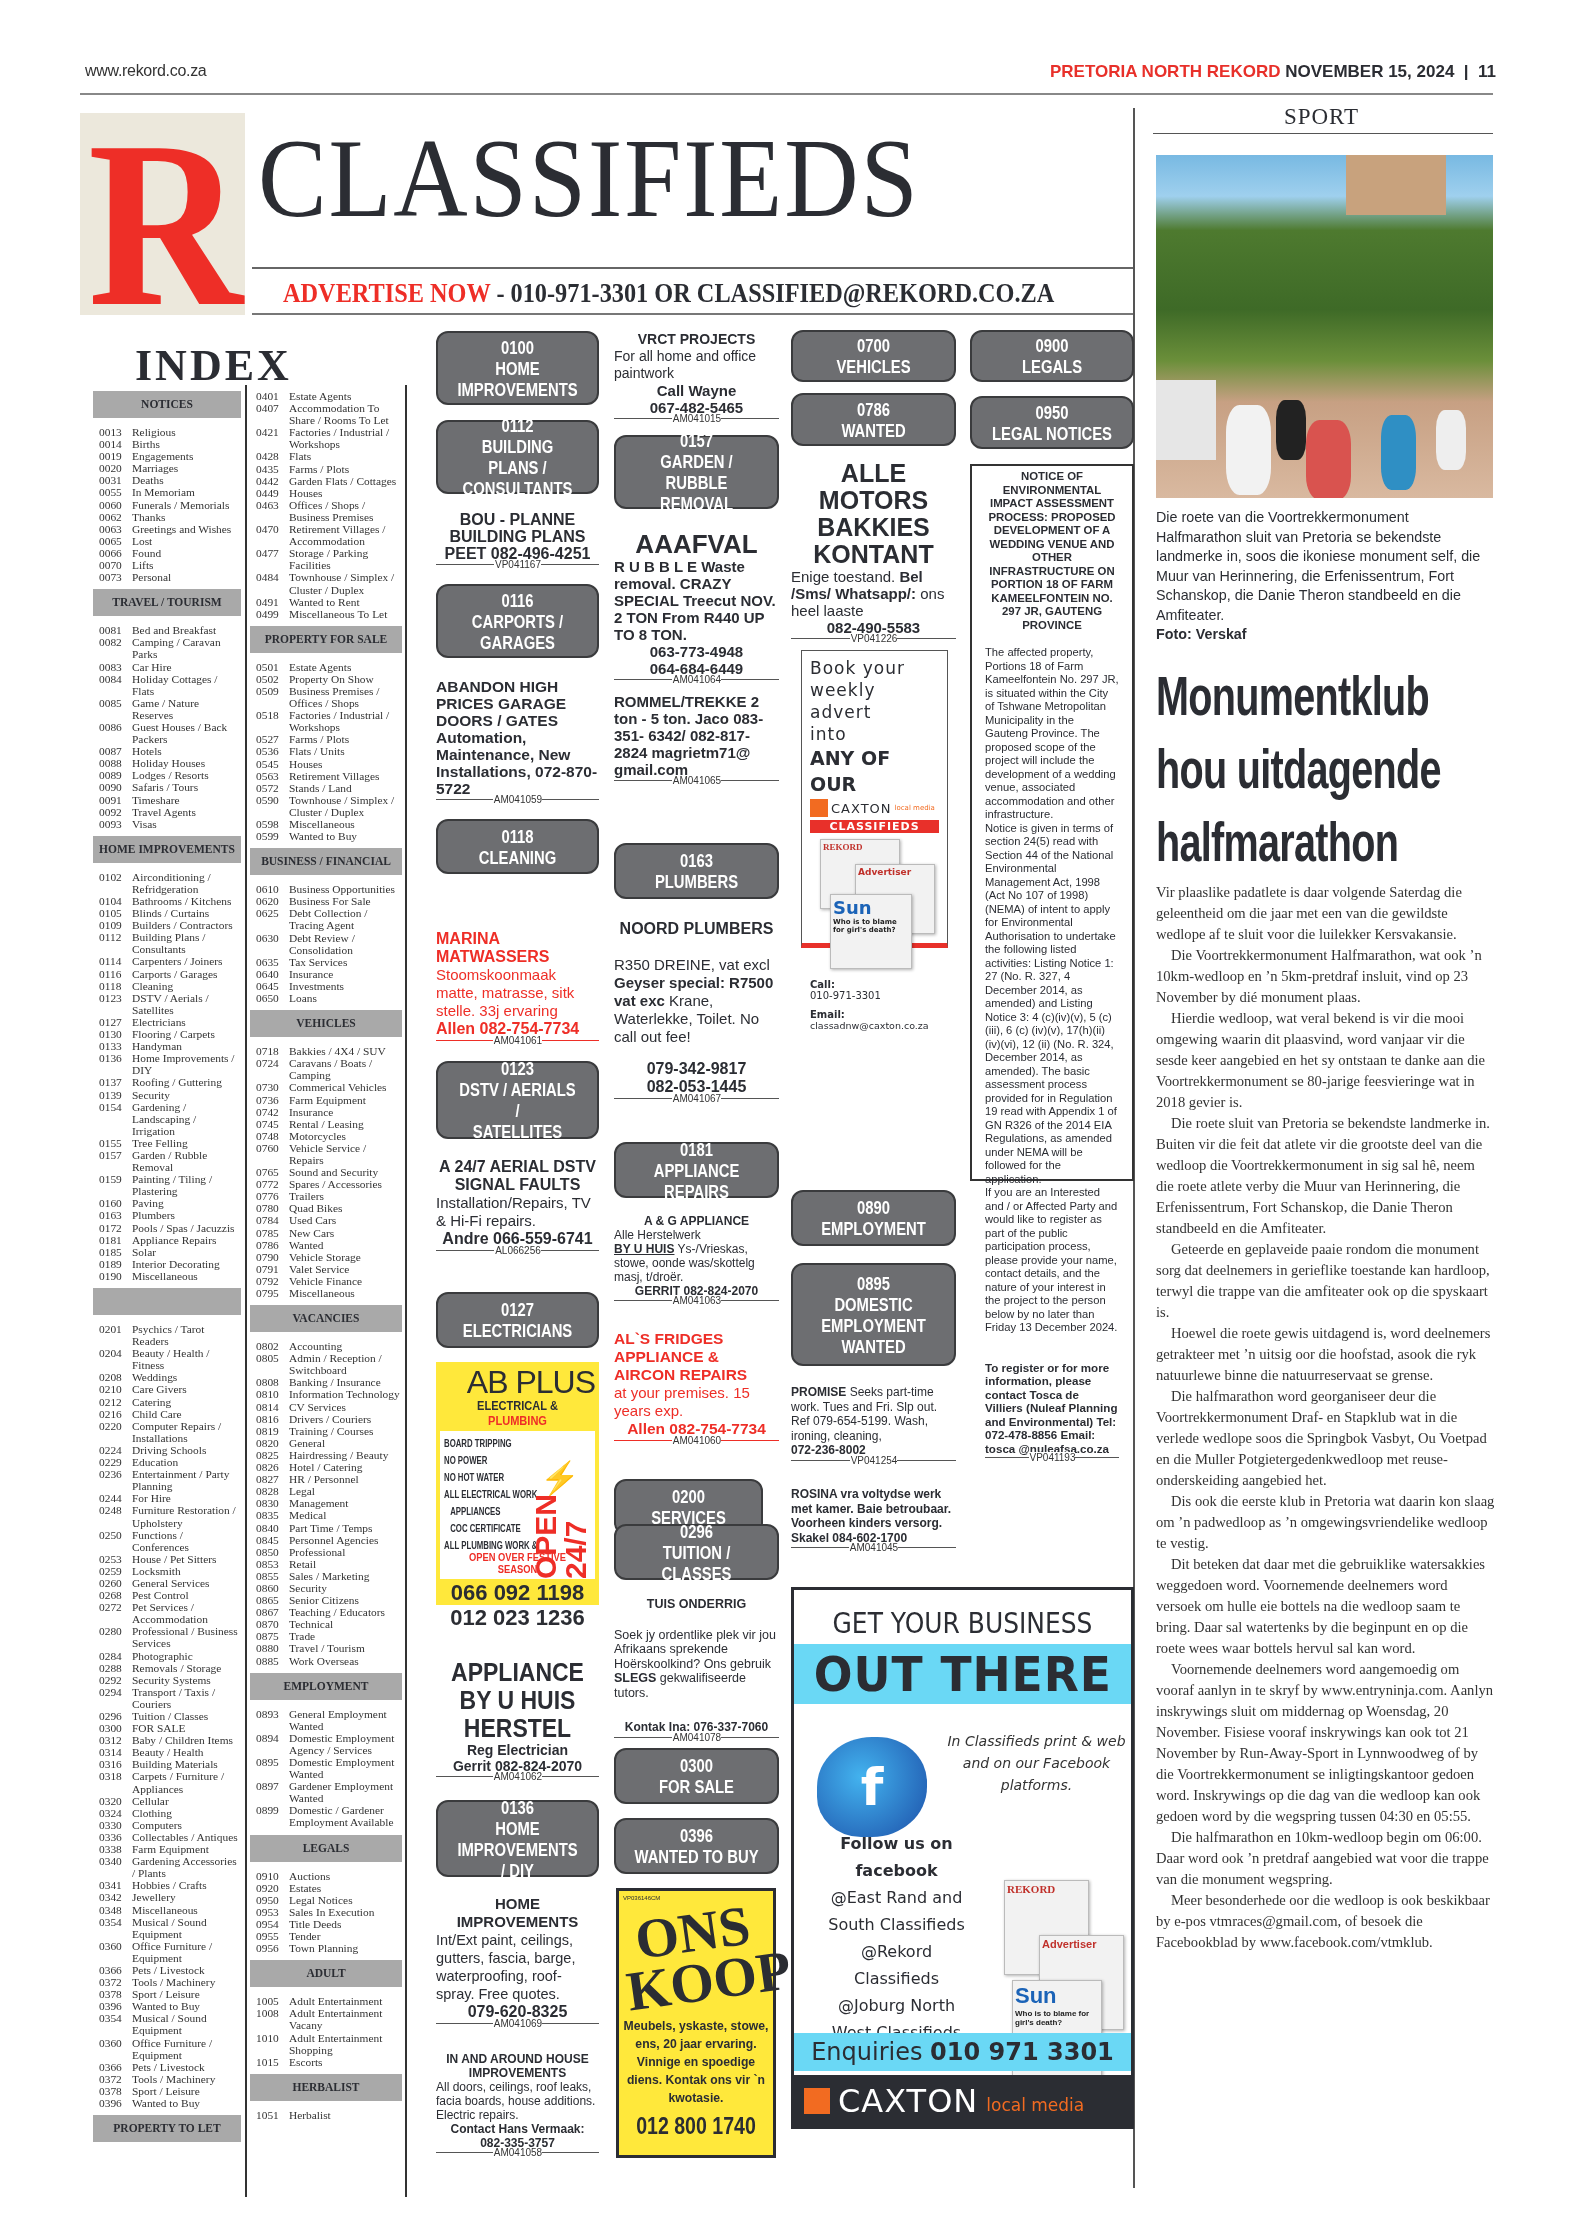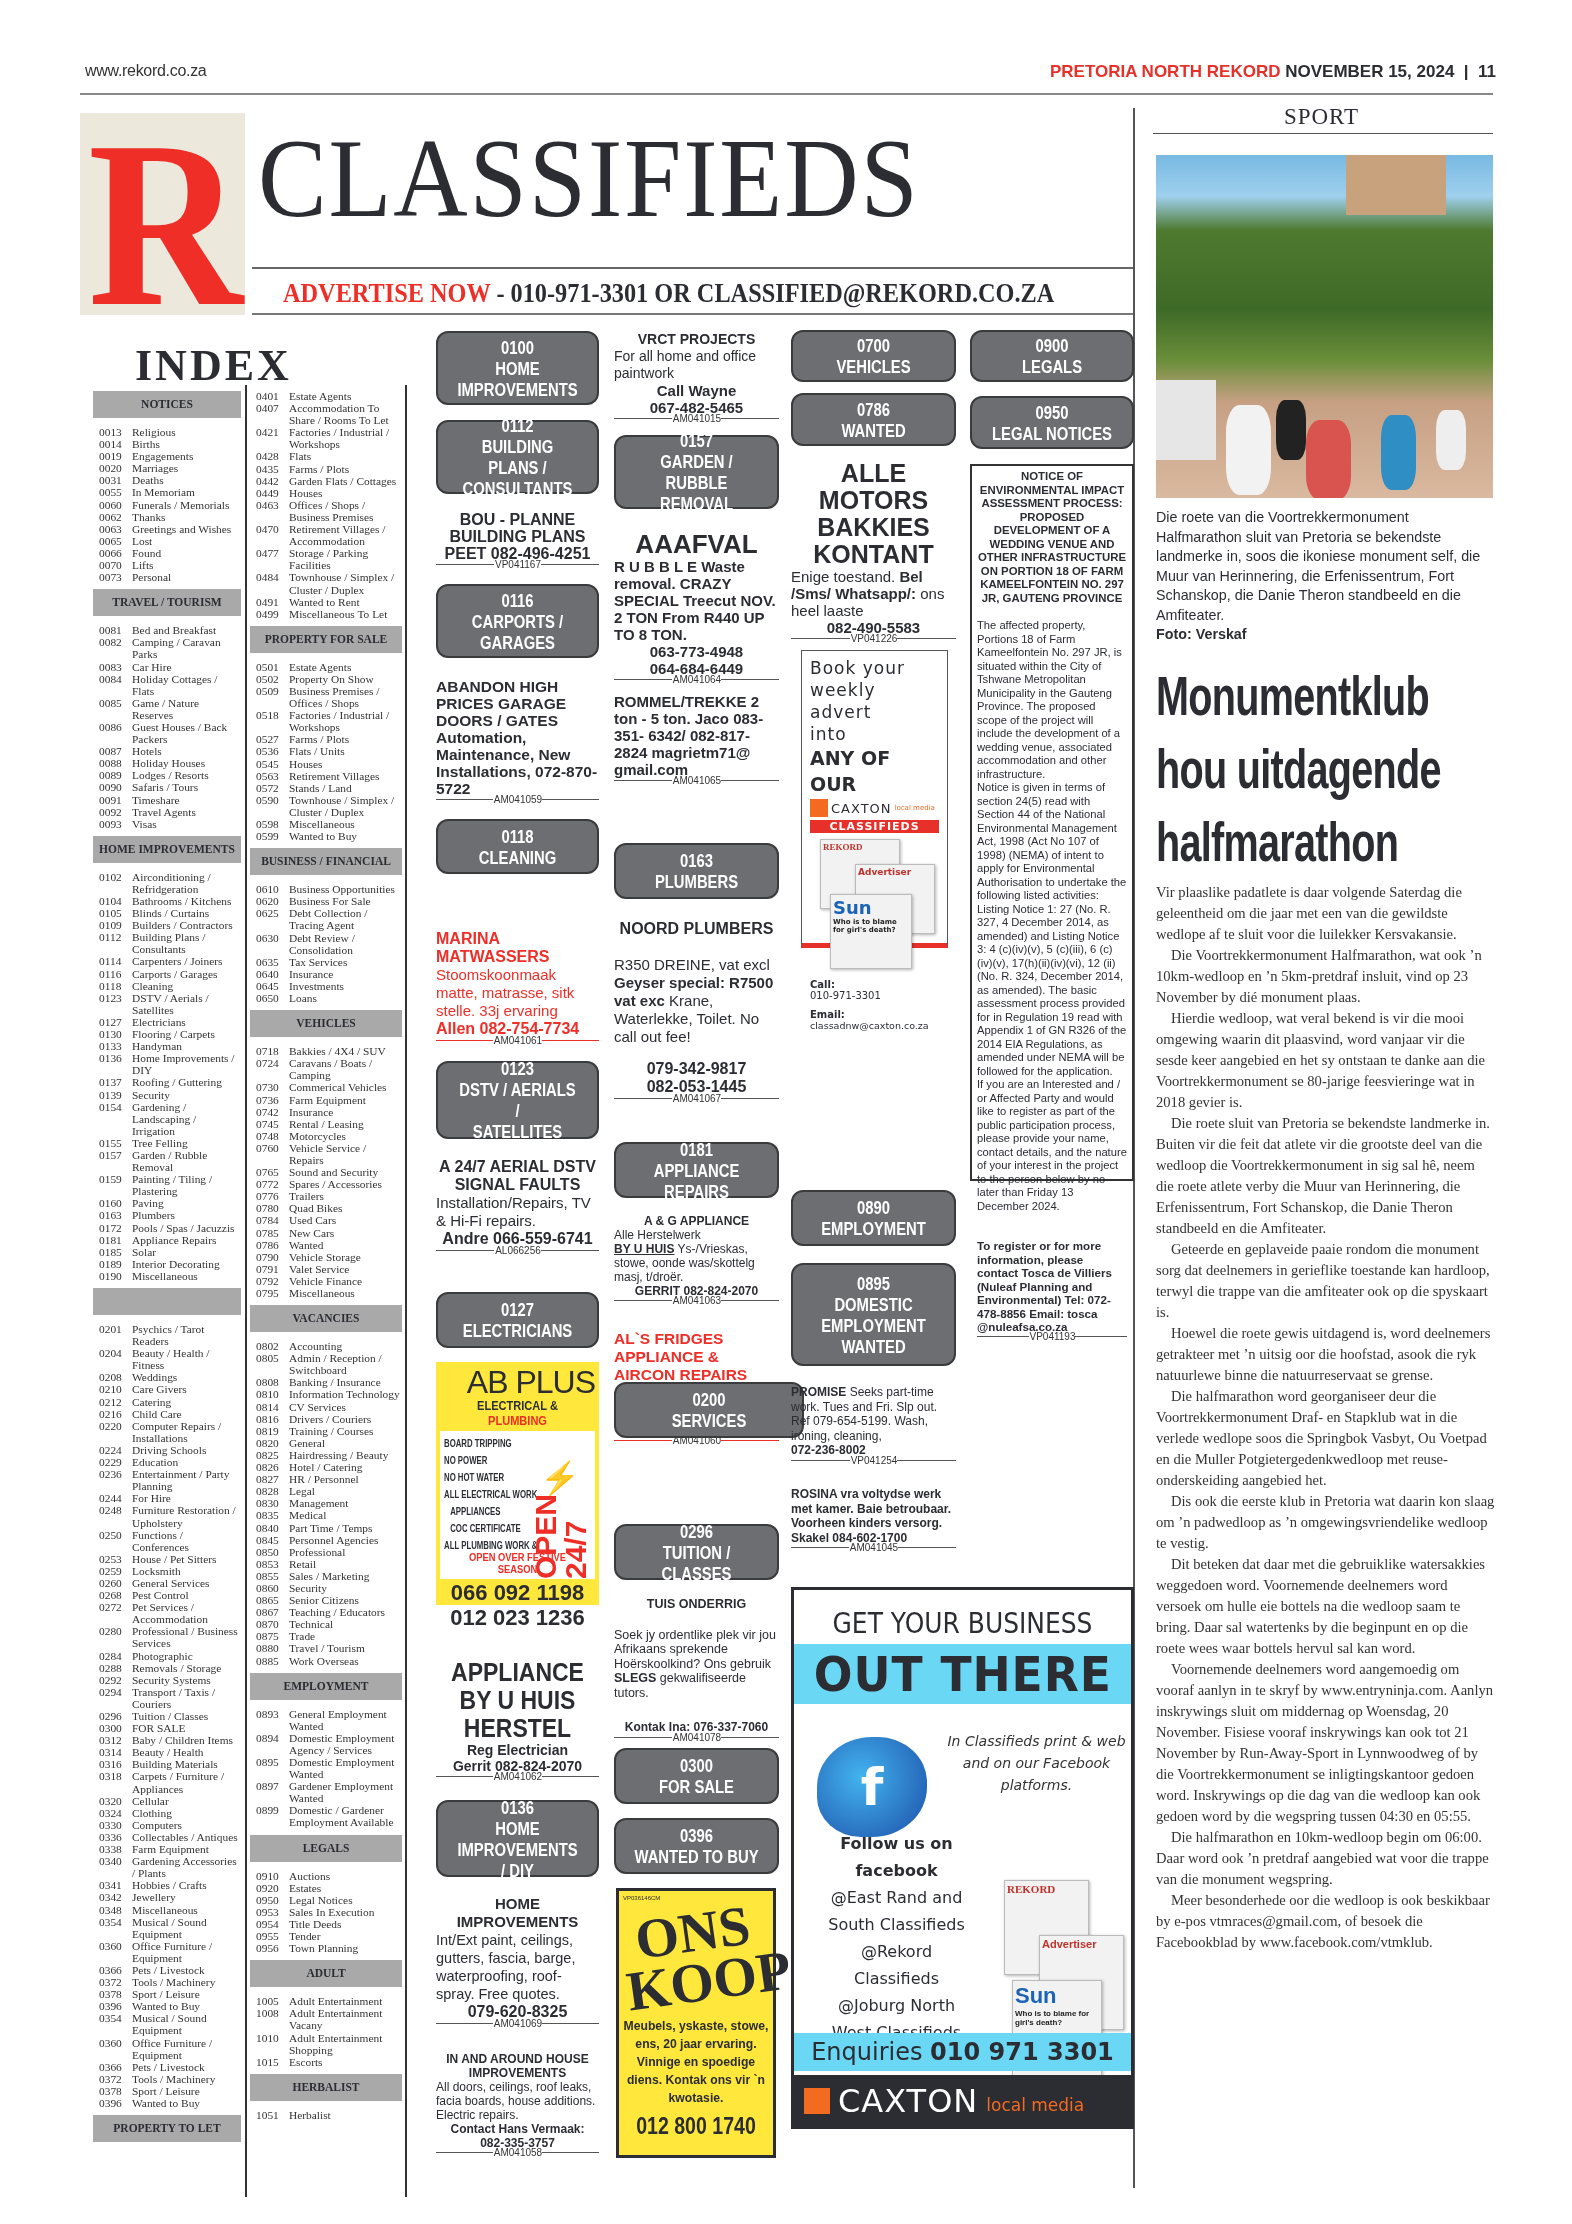--- a/index.html
+++ b/index.html
@@ -59,21 +59,21 @@
 .caxlogo{display:flex;align-items:center;gap:3px;margin-top:2px}
 .caxlogo .sq{width:18px;height:18px;background:#f26b21}
 .caxlogo .nm{font-size:13px;letter-spacing:1px}
 .caxlogo .lm{font-size:7px;color:#f26b21}
 .caxbox .cls{background:#e8302a;color:#fff;font-weight:bold;font-size:11px;text-align:center;margin-top:3px;letter-spacing:1px}
 .papers{position:relative;height:130px;margin-top:6px}
 .paper{position:absolute;background:#f2f2f2;border:1px solid #bbb;box-shadow:1px 1px 3px rgba(0,0,0,.3);font-size:9px;font-weight:bold;padding:2px}
 .caxbox .cl{font-size:10px;font-weight:bold;margin-top:10px}
 .caxbox .cv{font-size:10px}
 
-.legal{position:absolute;left:970px;top:464px;width:164px;height:717px;border:2px solid #333;padding:4px 5px;font-family:"Liberation Sans",sans-serif;font-size:11.2px;line-height:13.5px;color:#2b2d33}
+.legal{position:absolute;left:970px;top:464px;width:164px;height:717px;border:2px solid #333;padding:4px 13px;font-family:"Liberation Sans",sans-serif;font-size:11.2px;line-height:13.5px;color:#2b2d33}
 .legal .lh{font-weight:bold;text-align:center;font-size:11.4px}
 .legal .lb{margin-top:14px}
 .legal .lc{font-weight:bold;margin-top:26px;font-size:11.6px}
 
 .promo{position:absolute;left:791px;top:1587px;width:343px;height:542px;border:3px solid #2b2d33;background:#fff;overflow:hidden}
 .promo .g1{font-family:"DejaVu Sans",sans-serif;font-size:29px;text-align:center;margin-top:16px;color:#2b2d33;transform:scaleX(0.86)}
 .promo .g2{background:#6ad8f5;font-family:"DejaVu Sans",sans-serif;font-weight:bold;font-size:48px;text-align:center;margin-top:4px;padding:2px 0;transform-origin:center;letter-spacing:1px}
 .promo .g2 span{display:inline-block;transform:scaleX(0.95)}
 .promo .fb{position:absolute;left:23px;top:147px;width:110px;height:100px;background:radial-gradient(circle at 40% 40%,#43b3ef,#1c4fa8);border-radius:50% 45% 50% 40%;color:#fff;font-size:52px;font-weight:bold;text-align:center;line-height:100px;font-family:"DejaVu Sans",sans-serif}
 .promo .inc{position:absolute;left:150px;top:140px;width:185px;font-family:"DejaVu Sans",sans-serif;font-style:italic;font-size:14px;line-height:22px;text-align:center;color:#333}
@@ -1090,21 +1090,21 @@
   <div class="ref"><span>AM041063</span></div>
 </div>
 
 <div class="ad red" style="left:614px;top:1330px;width:165px;font-size:15px;line-height:18px">
   <div class="b" style="font-size:15.5px">AL`S FRIDGES APPLIANCE &amp; AIRCON REPAIRS</div>
   <div>at your premises. 15 years exp.</div>
   <div class="c b" style="font-size:15.5px">Allen 082-754-7734</div>
   <div class="ref redline"><span style="color:#333">AM041060</span></div>
 </div>
 
-<div class="tile" style="left:614px;top:1382px;width:190px;height:56px">
+<div class="tile" style="left:614px;top:1479px;width:149px;height:56px">
     <span>0200</span>
     <span>SERVICES</span>
   </div>
 <div class="tile" style="left:614px;top:1524px;width:165px;height:56px">
     <span>0296</span>
     <span>TUITION / CLASSES</span>
   </div>
 
 <div class="ad" style="left:614px;top:1597px;width:165px;font-size:12.5px;line-height:14.5px">
   <div class="c b">TUIS ONDERRIG</div>

